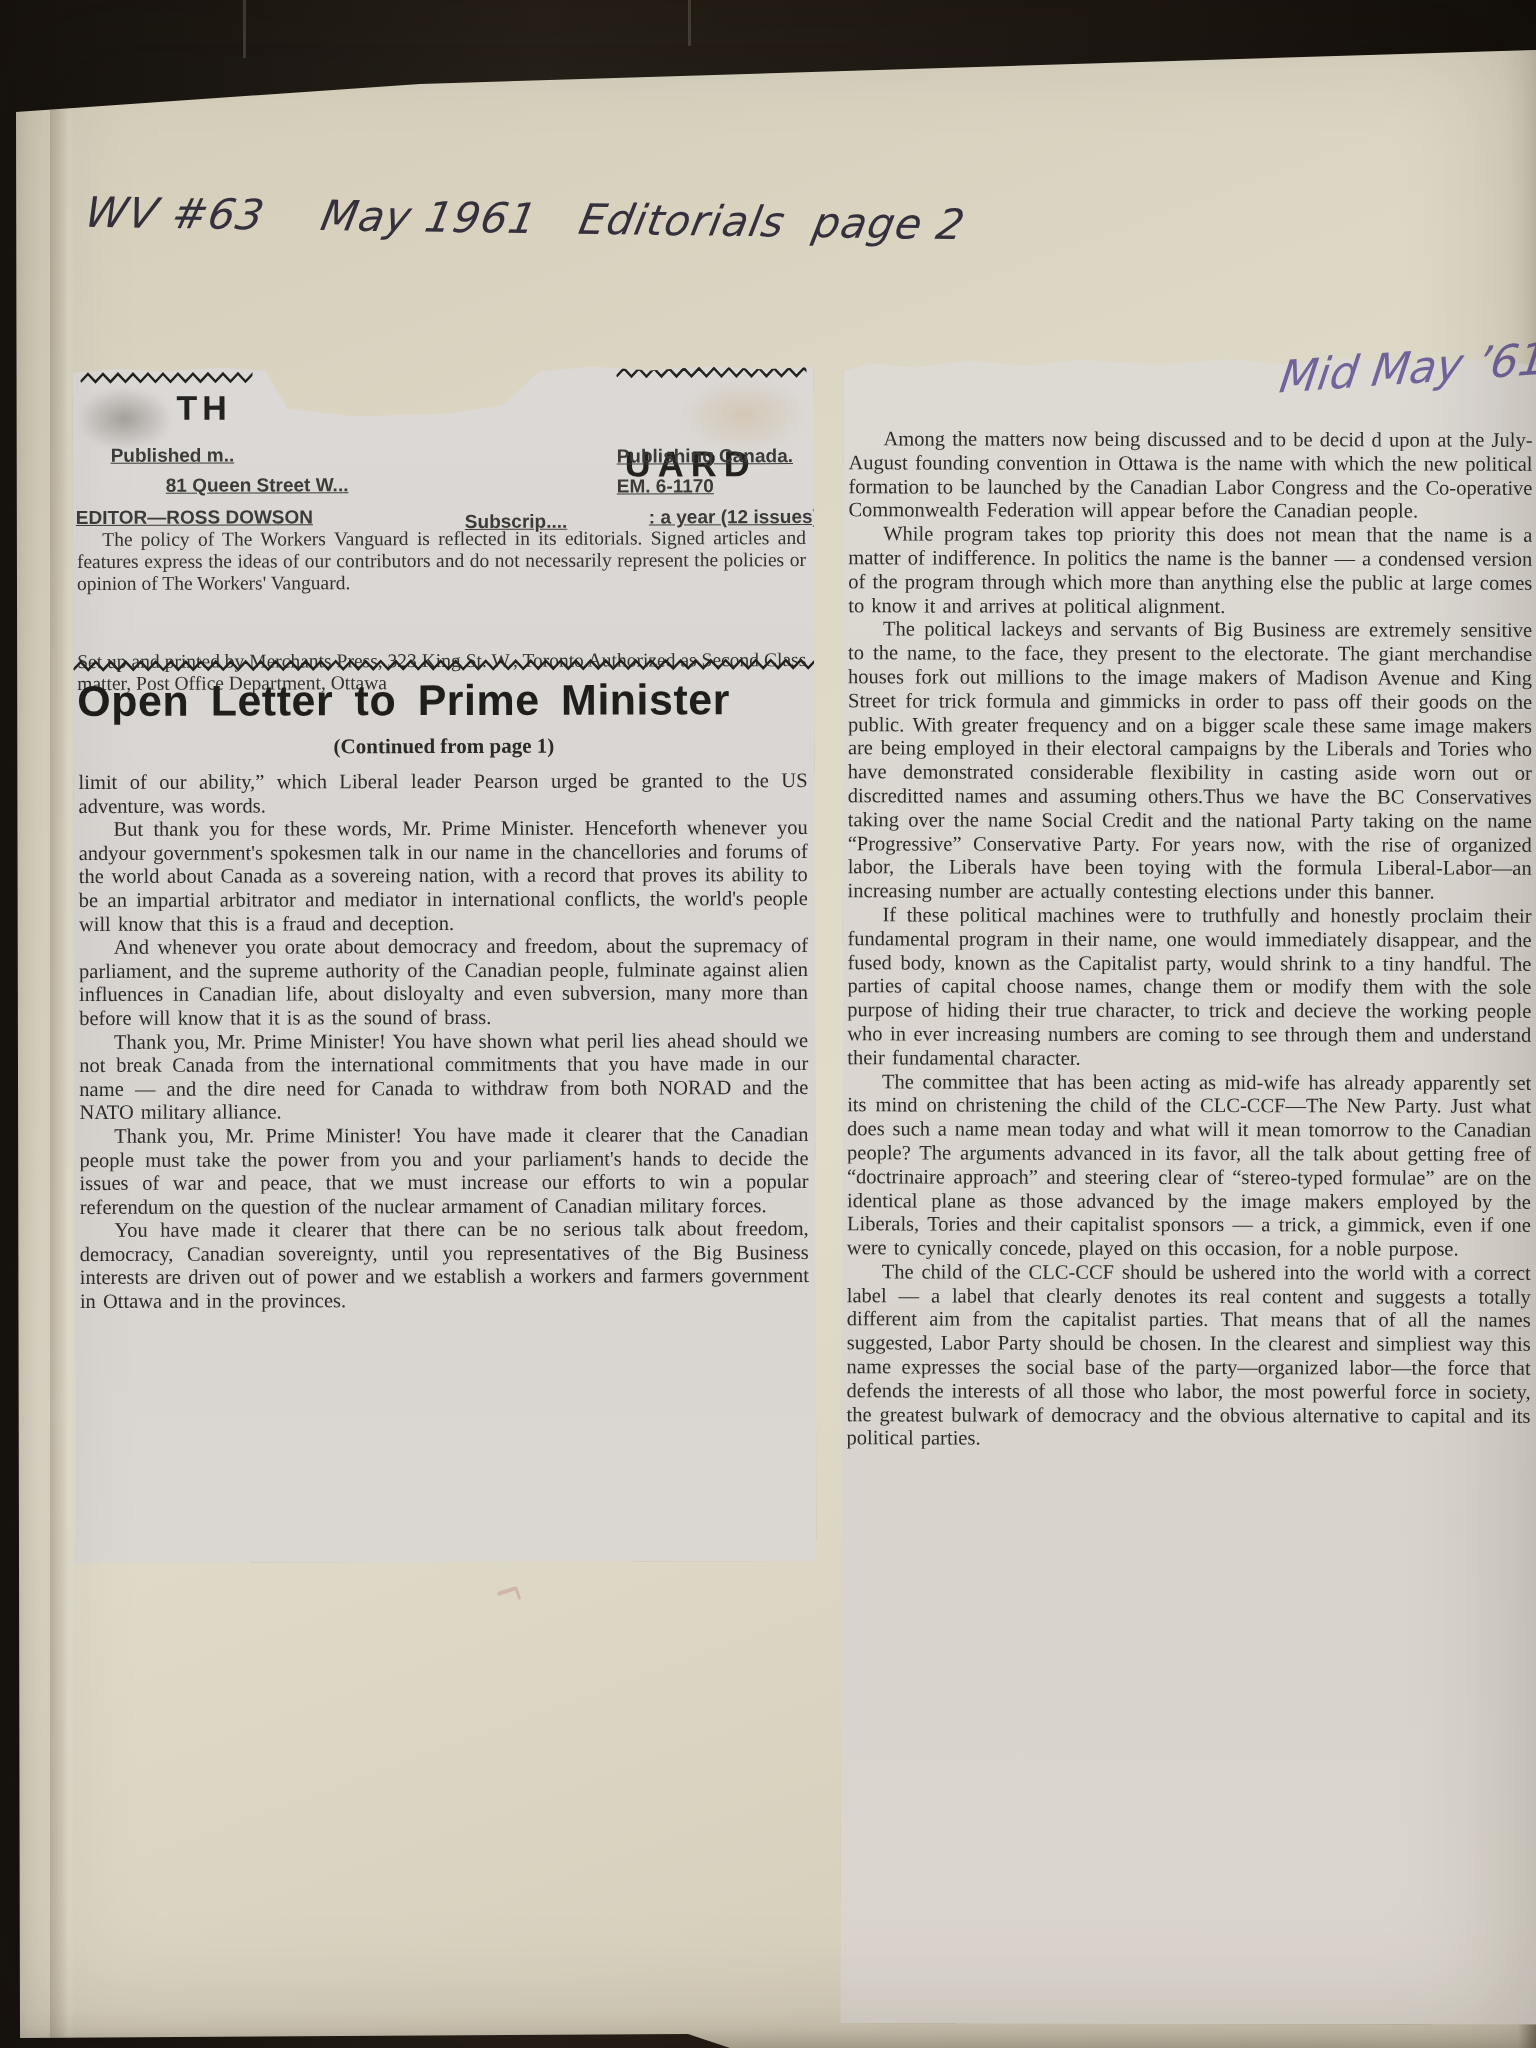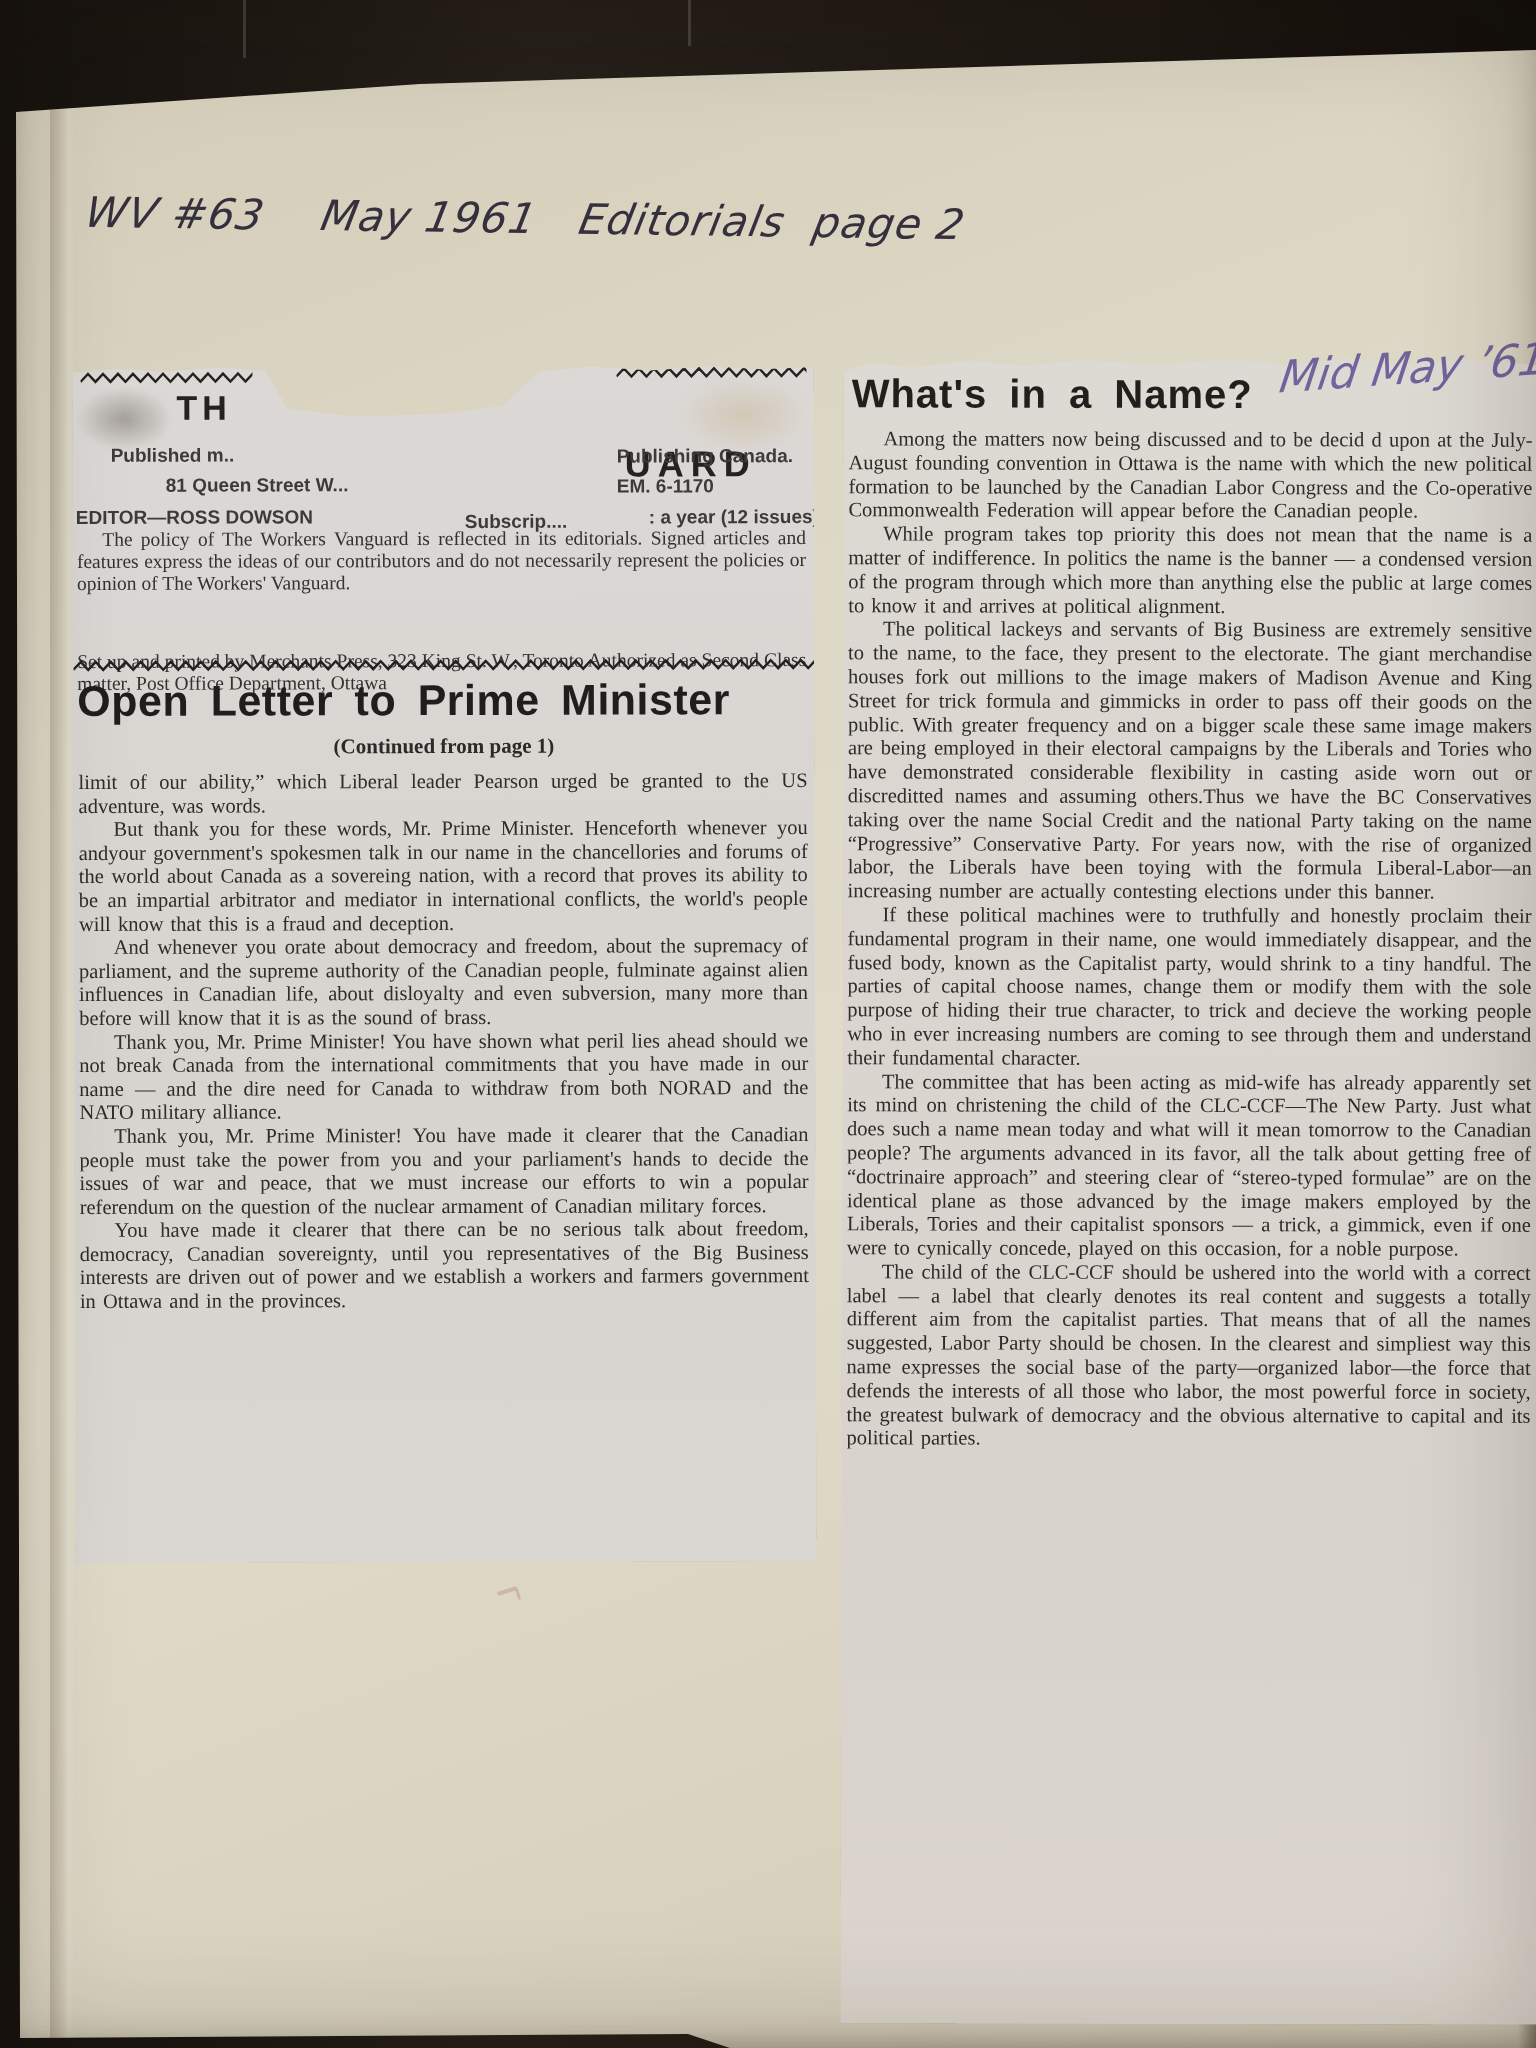--- a/index.html
+++ b/index.html
@@ -58,21 +58,21 @@
   }
 
   .zig{position:absolute;}
   .stain1{position:absolute;left:4px;top:20px;width:96px;height:64px;
     background:radial-gradient(closest-side,rgba(118,112,105,.55),rgba(118,112,105,0));filter:blur(2px);}
   .stain2{position:absolute;left:606px;top:12px;width:130px;height:76px;
     background:radial-gradient(closest-side,rgba(205,186,156,.55),rgba(205,186,156,0));filter:blur(2px);}
 
   .mast-th{position:absolute;left:104px;top:22px;font:700 34px "Liberation Sans",sans-serif;letter-spacing:5px;color:#232220;}
   .mast-uard{position:absolute;left:552px;top:30px;font:700 36px "Liberation Sans",sans-serif;letter-spacing:7px;color:#232220;margin-top:48px;}
-  .mast-line{position:absolute;font:700 19px "Liberation Sans",sans-serif;color:#3c3b39;white-space:nowrap;}
+  .mast-line{position:absolute;font:700 19px "Liberation Sans",sans-serif;color:#3c3b39;white-space:nowrap;text-decoration:underline;}
   .m-pub{left:38px;top:78px;}
   .m-assoc{left:544px;top:80px;}
   .m-addr{left:93px;top:108px;}
   .m-phone{left:544px;top:110px;}
   .m-editor{left:3px;top:140px;}
   .m-subscrip{left:356px;top:145px;margin-left:36px;}
   .m-rate{left:540px;top:141px;margin-left:36px;}
 
   .policy{position:absolute;left:4px;right:8px;top:162px;margin:0;
     font-size:19.5px;line-height:22px;text-align:justify;color:#34322f;text-indent:1.3em;}
@@ -152,21 +152,20 @@
     <p class="noindent">limit of our ability,” which Liberal leader Pearson urged be granted to the US adventure, was words.</p>
     <p>But thank you for these words, Mr. Prime Minister. Henceforth whenever you andyour government's spokesmen talk in our name in the chancellories and forums of the world about Canada as a sovereing nation, with a record that proves its ability to be an impartial arbitrator and mediator in international conflicts, the world's people will know that this is a fraud and deception.</p>
     <p>And whenever you orate about democracy and freedom, about the supremacy of parliament, and the supreme authority of the Canadian people, fulminate against alien influences in Canadian life, about disloyalty and even subversion, many more than before will know that it is as the sound of brass.</p>
     <p>Thank you, Mr. Prime Minister! You have shown what peril lies ahead should we not break Canada from the international commitments that you have made in our name — and the dire need for Canada to withdraw from both NORAD and the NATO military alliance.</p>
     <p>Thank you, Mr. Prime Minister! You have made it clearer that the Canadian people must take the power from you and your parliament's hands to decide the issues of war and peace, that we must increase our efforts to win a popular referendum on the question of the nuclear armament of Canadian military forces.</p>
     <p>You have made it clearer that there can be no serious talk about freedom, democracy, Canadian sovereignty, until you representatives of the Big Business interests are driven out of power and we establish a workers and farmers government in Ottawa and in the provinces.</p>
   </div>
 </div>
 
 <div class="clipping clip-right">
-  <h1 class="headline-right">What's in a Name?</h1>
   <div class="body-col body-right">
     <p>Among the matters now being discussed and to be decid d upon at the July-August founding convention in Ottawa is the name with which the new political formation to be launched by the Canadian Labor Congress and the Co-operative Commonwealth Federation will appear before the Canadian people.</p>
     <p>While program takes top priority this does not mean that the name is a matter of indifference. In politics the name is the banner — a condensed version of the program through which more than anything else the public at large comes to know it and arrives at political alignment.</p>
     <p>The political lackeys and servants of Big Business are extremely sensitive to the name, to the face, they present to the electorate. The giant merchandise houses fork out millions to the image makers of Madison Avenue and King Street for trick formula and gimmicks in order to pass off their goods on the public. With greater frequency and on a bigger scale these same image makers are being employed in their electoral campaigns by the Liberals and Tories who have demonstrated considerable flexibility in casting aside worn out or discreditted names and assuming others.Thus we have the BC Conservatives taking over the name Social Credit and the national Party taking on the name “Progressive” Conservative Party. For years now, with the rise of organized labor, the Liberals have been toying with the formula Liberal-Labor—an increasing number are actually contesting elections under this banner.</p>
     <p>If these political machines were to truthfully and honestly proclaim their fundamental program in their name, one would immediately disappear, and the fused body, known as the Capitalist party, would shrink to a tiny handful. The parties of capital choose names, change them or modify them with the sole purpose of hiding their true character, to trick and decieve the working people who in ever increasing numbers are coming to see through them and understand their fundamental character.</p>
     <p>The committee that has been acting as mid-wife has already apparently set its mind on christening the child of the CLC-CCF—The New Party. Just what does such a name mean today and what will it mean tomorrow to the Canadian people? The arguments advanced in its favor, all the talk about getting free of “doctrinaire approach” and steering clear of “stereo-typed formulae” are on the identical plane as those advanced by the image makers employed by the Liberals, Tories and their capitalist sponsors — a trick, a gimmick, even if one were to cynically concede, played on this occasion, for a noble purpose.</p>
     <p>The child of the CLC-CCF should be ushered into the world with a correct label — a label that clearly denotes its real content and suggests a totally different aim from the capitalist parties. That means that of all the names suggested, Labor Party should be chosen. In the clearest and simpliest way this name expresses the social base of the party—organized labor—the force that defends the interests of all those who labor, the most powerful force in society, the greatest bulwark of democracy and the obvious alternative to capital and its political parties.</p>
   </div>
 </div>
 

